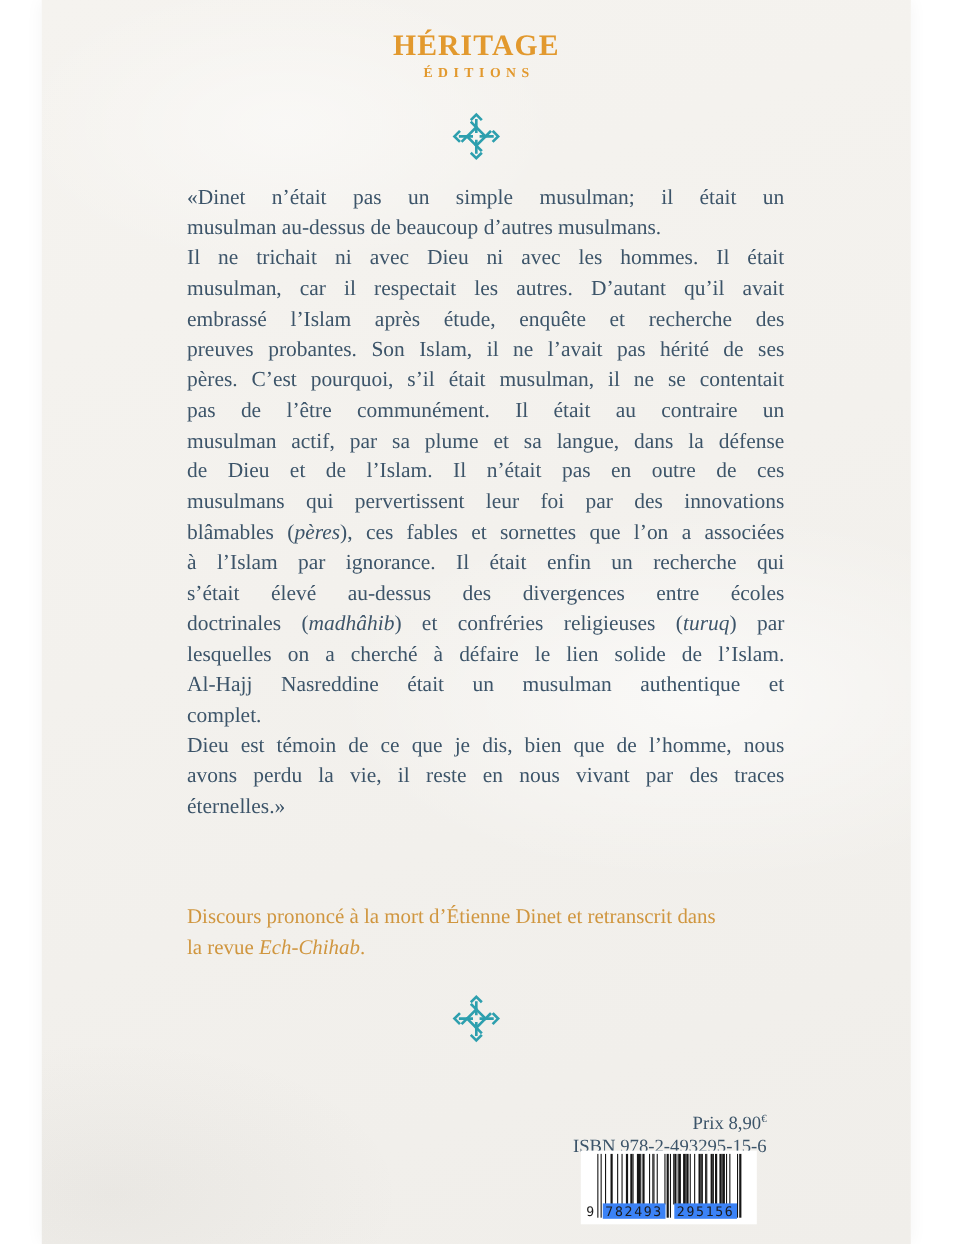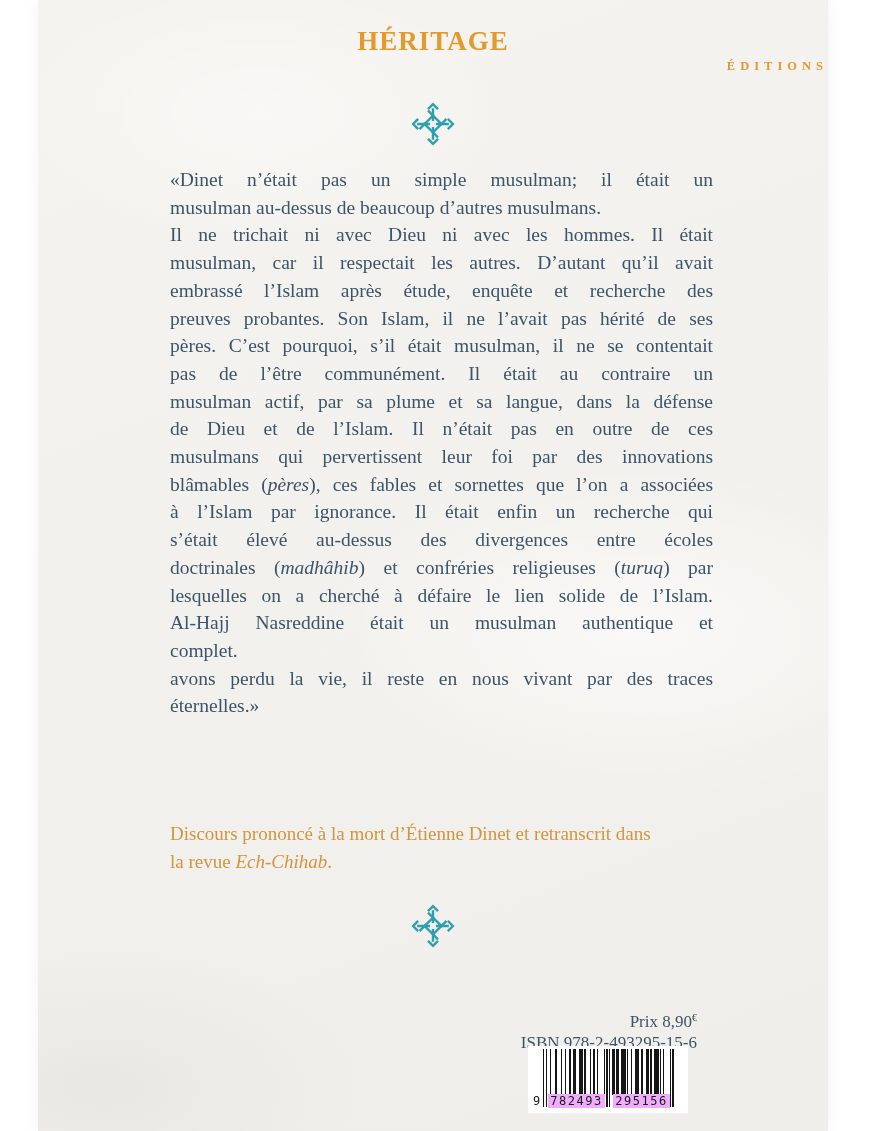--- a/index.html
+++ b/index.html
@@ -17,21 +17,21 @@
       linear-gradient(160deg,#f5f3ef 0%,#f3f1ed 45%,#f0eeea 100%);
     box-shadow:0 0 16px rgba(0,0,0,.05);
   }
   .brand{position:absolute;top:26px;left:0;width:100%;text-align:center;}
   .brand-name{
     margin:1px;font-size:27px;font-weight:bold;letter-spacing:1px;
     color:var(--orange,#e2992e);line-height:1.1;
   }
   .brand-sub{
     margin:2px 0 0 0;font-size:12.5px;letter-spacing:5px;text-indent:5px;
-    color:var(--orange,#e2992e);font-weight:bold;text-align:right;
+    color:var(--orange,#e2992e);font-weight:bold;
   }
   .ornament{position:absolute;left:50%;transform:translateX(-50%);color:var(--teal,#2d9fae);}
   .ornament.o1{top:101px;}
   .ornament.o2{top:903px;}
   .quote{
     position:absolute;left:132px;top:166px;width:543px;
     font-size:19.5px;line-height:27.7px;color:var(--navy,#3c5469);
   }
   .quote .line{text-align:justify;}
   .quote .line.j{text-align-last:justify;}
@@ -43,21 +43,21 @@
     position:absolute;right:131px;top:1007px;text-align:right;
     font-size:17px;line-height:21px;color:var(--navy,#3c5469);
   }
   .pricing sup{font-size:10px;vertical-align:6px;}
   .barcode-box{
     position:absolute;left:490px;top:1046px;width:160px;height:67px;
     background:#ffffff;
   }
   .bars{position:absolute;left:15px;top:3px;display:flex;}
   .digit{
-    position:absolute;top:48px;height:14px;background:#f0abfc;
+    position:absolute;top:48px;height:14px;background:#3b82f6;
     font-family:"DejaVu Sans Mono",monospace;font-size:12px;line-height:14px;
     color:#1a1a1a;text-align:center;letter-spacing:1.5px;
   }
   .d9{left:1px;width:15px;background:transparent;letter-spacing:0;}
   .dg1{left:20px;width:57px;}
   .dg2{left:85px;width:57px;}
   i{font-style:italic;}
 </style>
 </head>
 <body style="--orange: #e2992e; --orange2: #d0963f; --navy: #3c5469; --teal: #2d9fae;">
@@ -91,20 +91,21 @@
       <div class="line j">musulman actif, par sa plume et sa langue, dans la défense</div>
       <div class="line j">de Dieu et de l’Islam. Il n’était pas en outre de ces</div>
       <div class="line j">musulmans qui pervertissent leur foi par des innovations</div>
       <div class="line j">blâmables (<i>pères</i>), ces fables et sornettes que l’on a associées</div>
       <div class="line j">à l’Islam par ignorance. Il était enfin un recherche qui</div>
       <div class="line j">s’était élevé au-dessus des divergences entre écoles</div>
       <div class="line j">doctrinales (<i>madhâhib</i>) et confréries religieuses (<i>turuq</i>) par</div>
       <div class="line j">lesquelles on a cherché à défaire le lien solide de l’Islam.</div>
       <div class="line j">Al-Hajj Nasreddine était un musulman authentique et</div>
       <div class="line">complet.</div>
+      <div class="line j">Dieu est témoin de ce que je dis, bien que de l’homme, nous</div>
       <div class="line j">avons perdu la vie, il reste en nous vivant par des traces</div>
       <div class="line">éternelles.»</div>
     </div>
 
   <div class="attribution">
       <div class="line">Discours prononcé à la mort d’Étienne Dinet et retranscrit dans</div>
       <div class="line">la revue <i>Ech-Chihab</i>.</div>
     </div>
 
   <svg class="ornament o2" width="46" height="46" viewBox="0 0 44 44" fill="none" stroke="currentColor" stroke-width="2.3" stroke-linecap="square">

